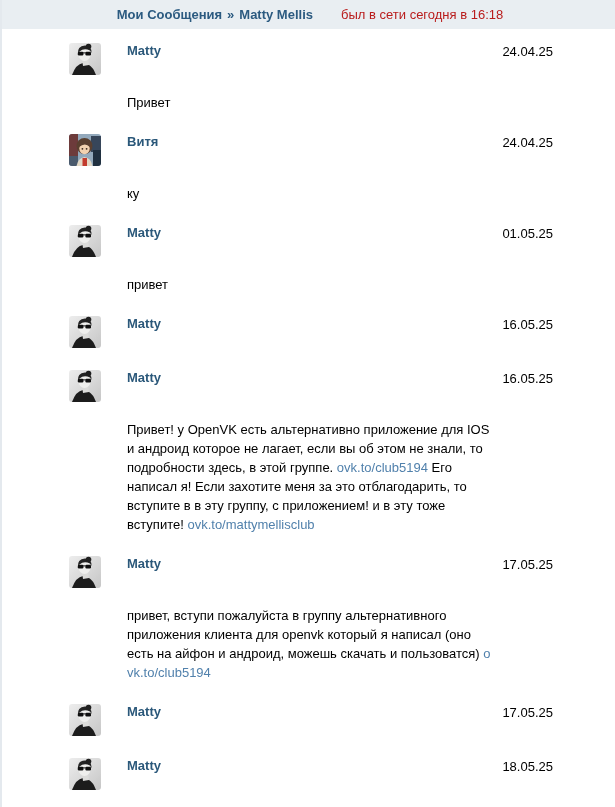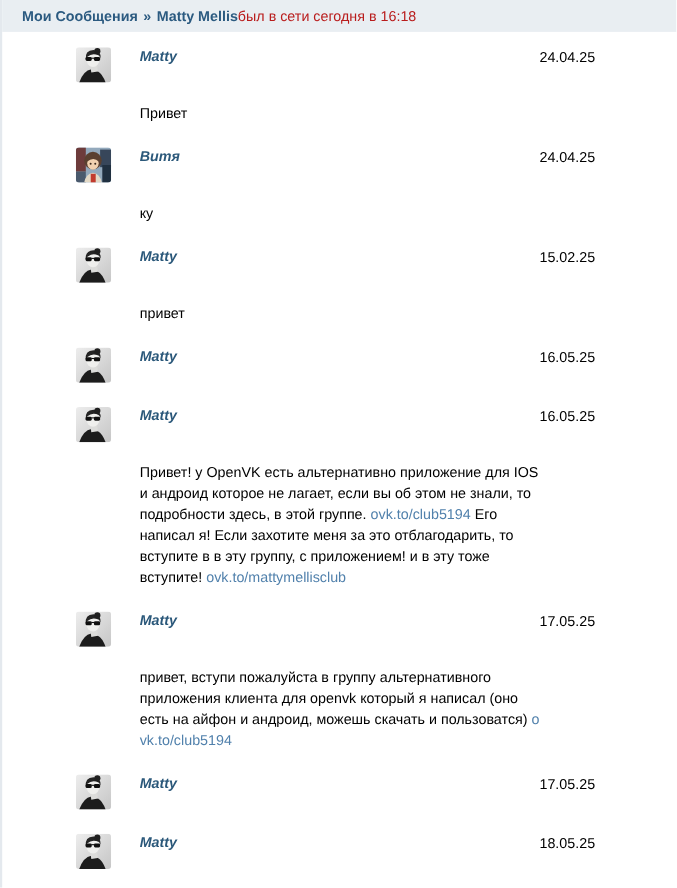--- a/index.html
+++ b/index.html
@@ -9,48 +9,49 @@
     font-family: "Liberation Sans", "DejaVu Sans", sans-serif;
     font-size: 13px; color: #000;
   }
   .page {
     width: 100%; height: 100%;
     border-left: 2px solid #e4e9ee;
     box-sizing: border-box;
   }
   .header {
     height: 29px; background: #e9eef2;
-    display: flex; align-items: center; justify-content: flex-start;
+    display: flex; align-items: center; justify-content: center;
     padding: 0 15px 0 18px;
+    gap: 28px;
   }
   .breadcrumb { white-space: nowrap; }
   .breadcrumb a {
     color: #2b5a80; font-weight: bold; text-decoration: none; cursor: pointer;
   }
   .sep { color: #2b5a80; font-weight: bold; margin: 0 5px; }
   .status { color: #b91c1c; }
   .list { padding: 14px 62px 0 67px; }
   .msg-row { position: relative; margin-bottom: 22px; min-height: 32px; }
   .avatar {
     position: absolute; left: 0; top: 0;
     width: 32px; height: 32px; display: block; cursor: pointer;
   }
   .avatar svg { width: 32px; height: 32px; border-radius: 3px; display: block; }
   .msg-content { margin-left: 58px; max-width: 368px; }
   .sender {
     display: block; color: #2b587a; font-weight: bold;
     line-height: 15px; margin-bottom: 5px;
-    text-decoration: none; cursor: pointer; font-style: italic;
+    text-decoration: none; cursor: pointer;
   }
   .msg-text { line-height: 19px; color: #000; margin-top: 35px; }
   .msg-link {
     color: #5181ac; text-decoration: none; cursor: pointer;
     word-break: break-all;
   }
-  .msg-date { position: absolute; right: 12px; top: 1px; color: #000; }
+  .msg-date { position: absolute; right: 0; top: 1px; color: #000; }
 </style>
 </head>
 <body>
 
 <div class="page">
   <div class="header">
     <div class="breadcrumb">
       <a>Мои Сообщения</a><span class="sep">»</span><a>Matty Mellis</a>
     </div>
     <div class="status">был в сети сегодня в 16:18</div>
@@ -128,21 +129,21 @@
         <rect x="8.8" y="8.8" width="5.6" height="3.6" rx="1.2" fill="#101010"></rect>
         <rect x="16.4" y="8.8" width="5.6" height="3.6" rx="1.2" fill="#101010"></rect>
         <rect x="14" y="9.4" width="2.8" height="1" fill="#101010"></rect>
       </svg>
 
     </a>
     <div class="msg-content">
       <a class="sender">Matty</a>
       <div class="msg-text"><span>привет</span></div>
     </div>
-    <div class="msg-date">15.02.25</div>
+    <div class="msg-date">01.05.25</div>
   </div>
 
   <div class="msg-row">
     <a class="avatar">
       <svg class="matty" viewBox="0 0 32 32">
         <defs>
           <linearGradient id="gm" x1="0" y1="0" x2="1" y2="1">
             <stop offset="0" stop-color="#ededed"></stop>
                 <stop offset="1" stop-color="#c6c6c6"></stop>
           </linearGradient>

